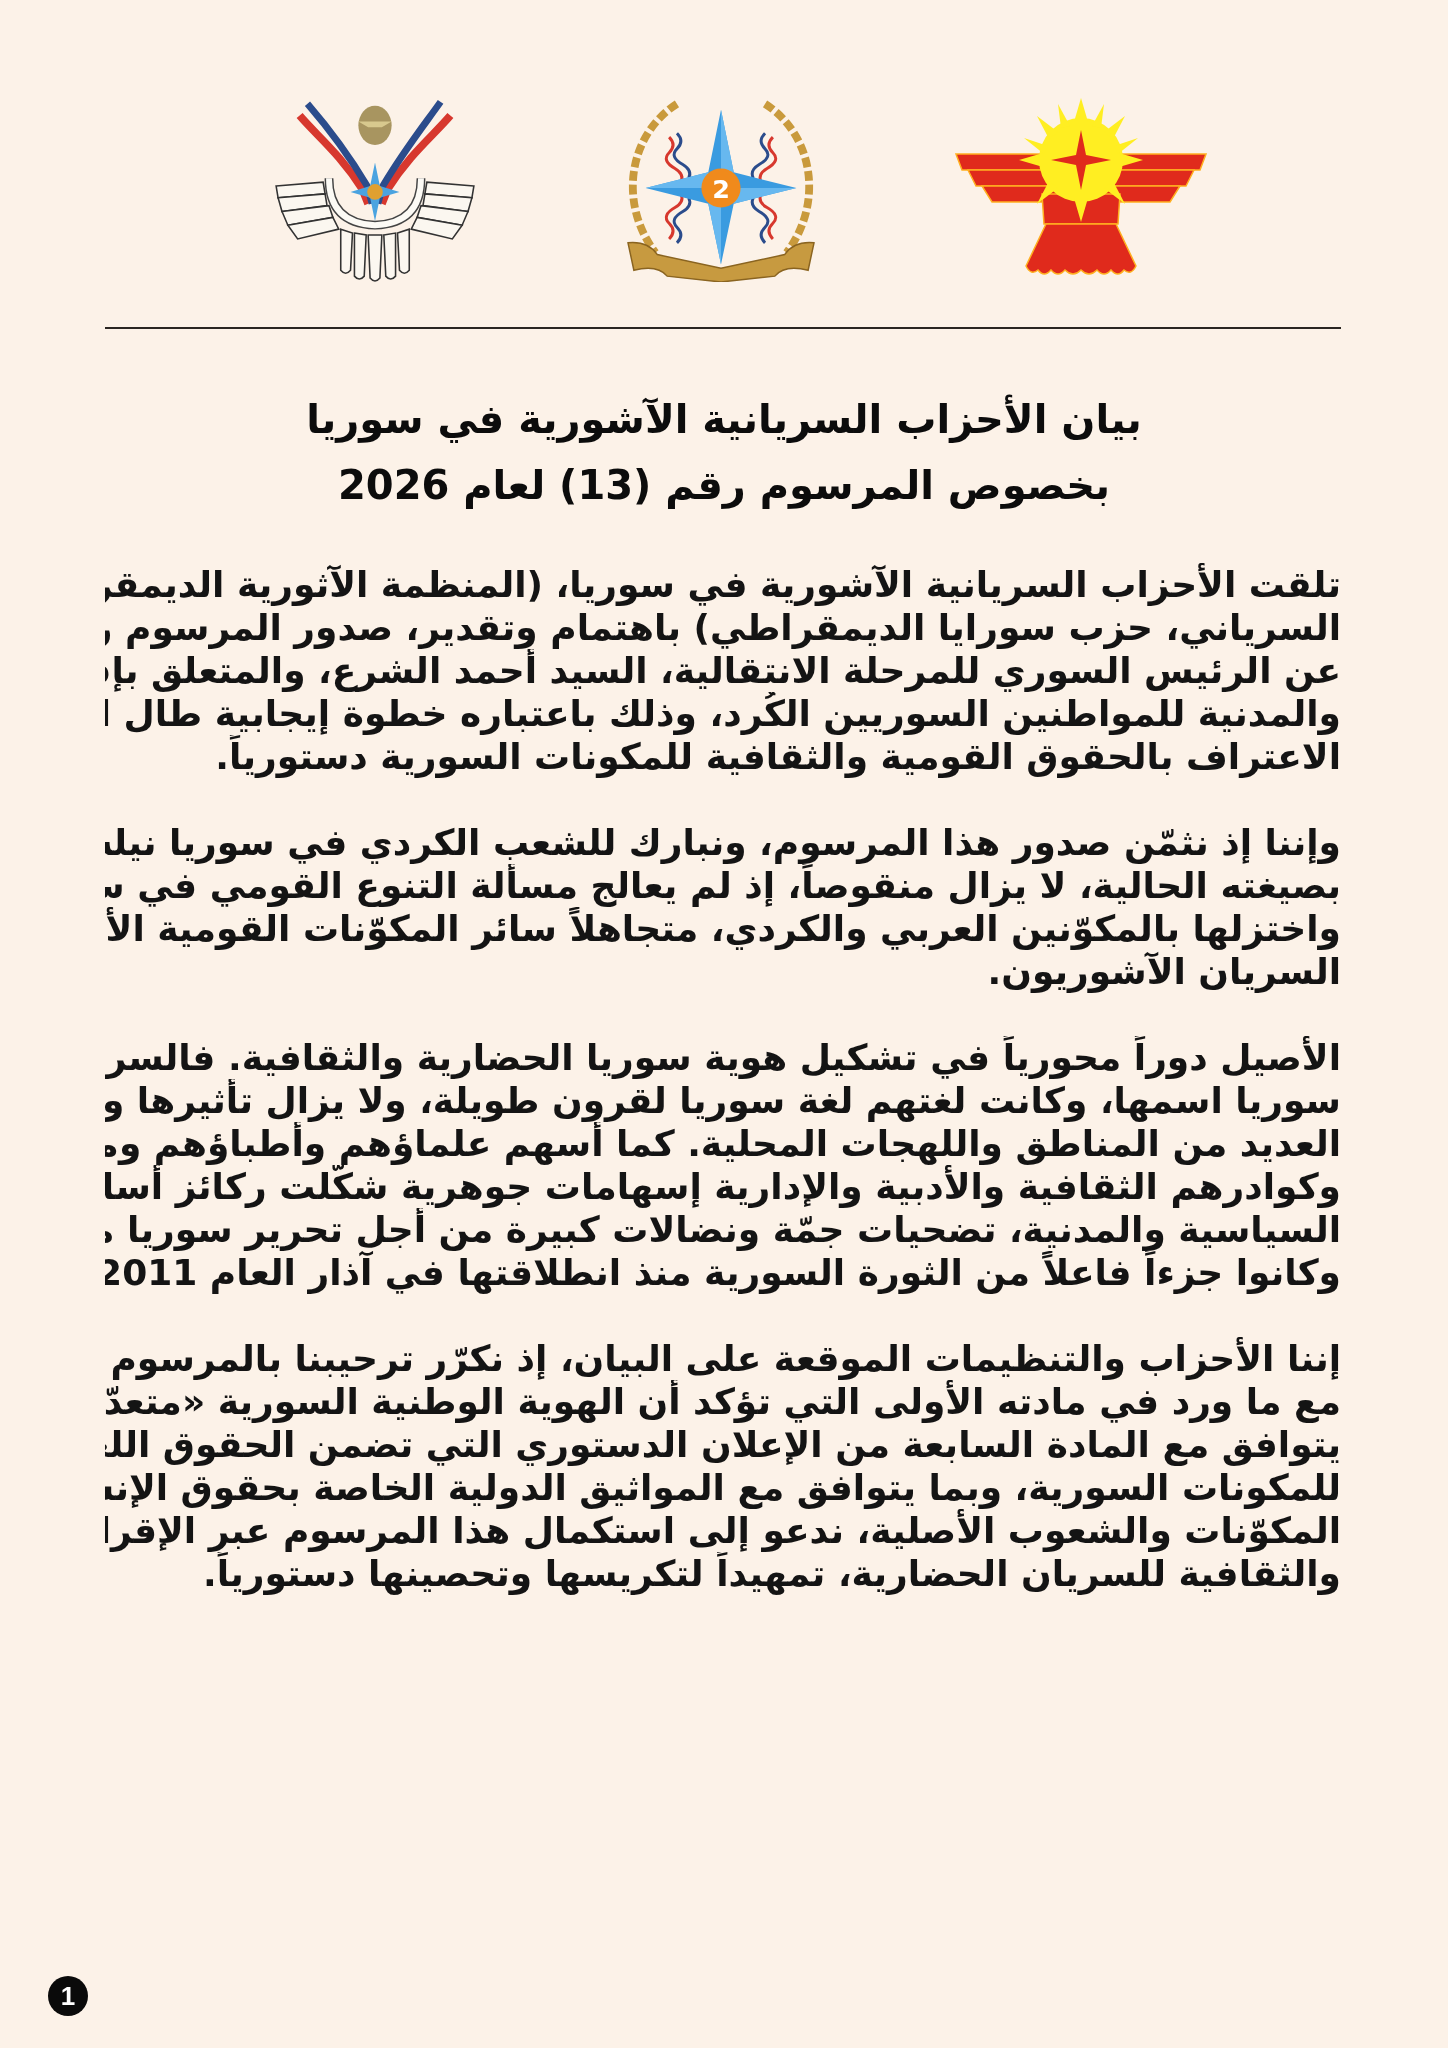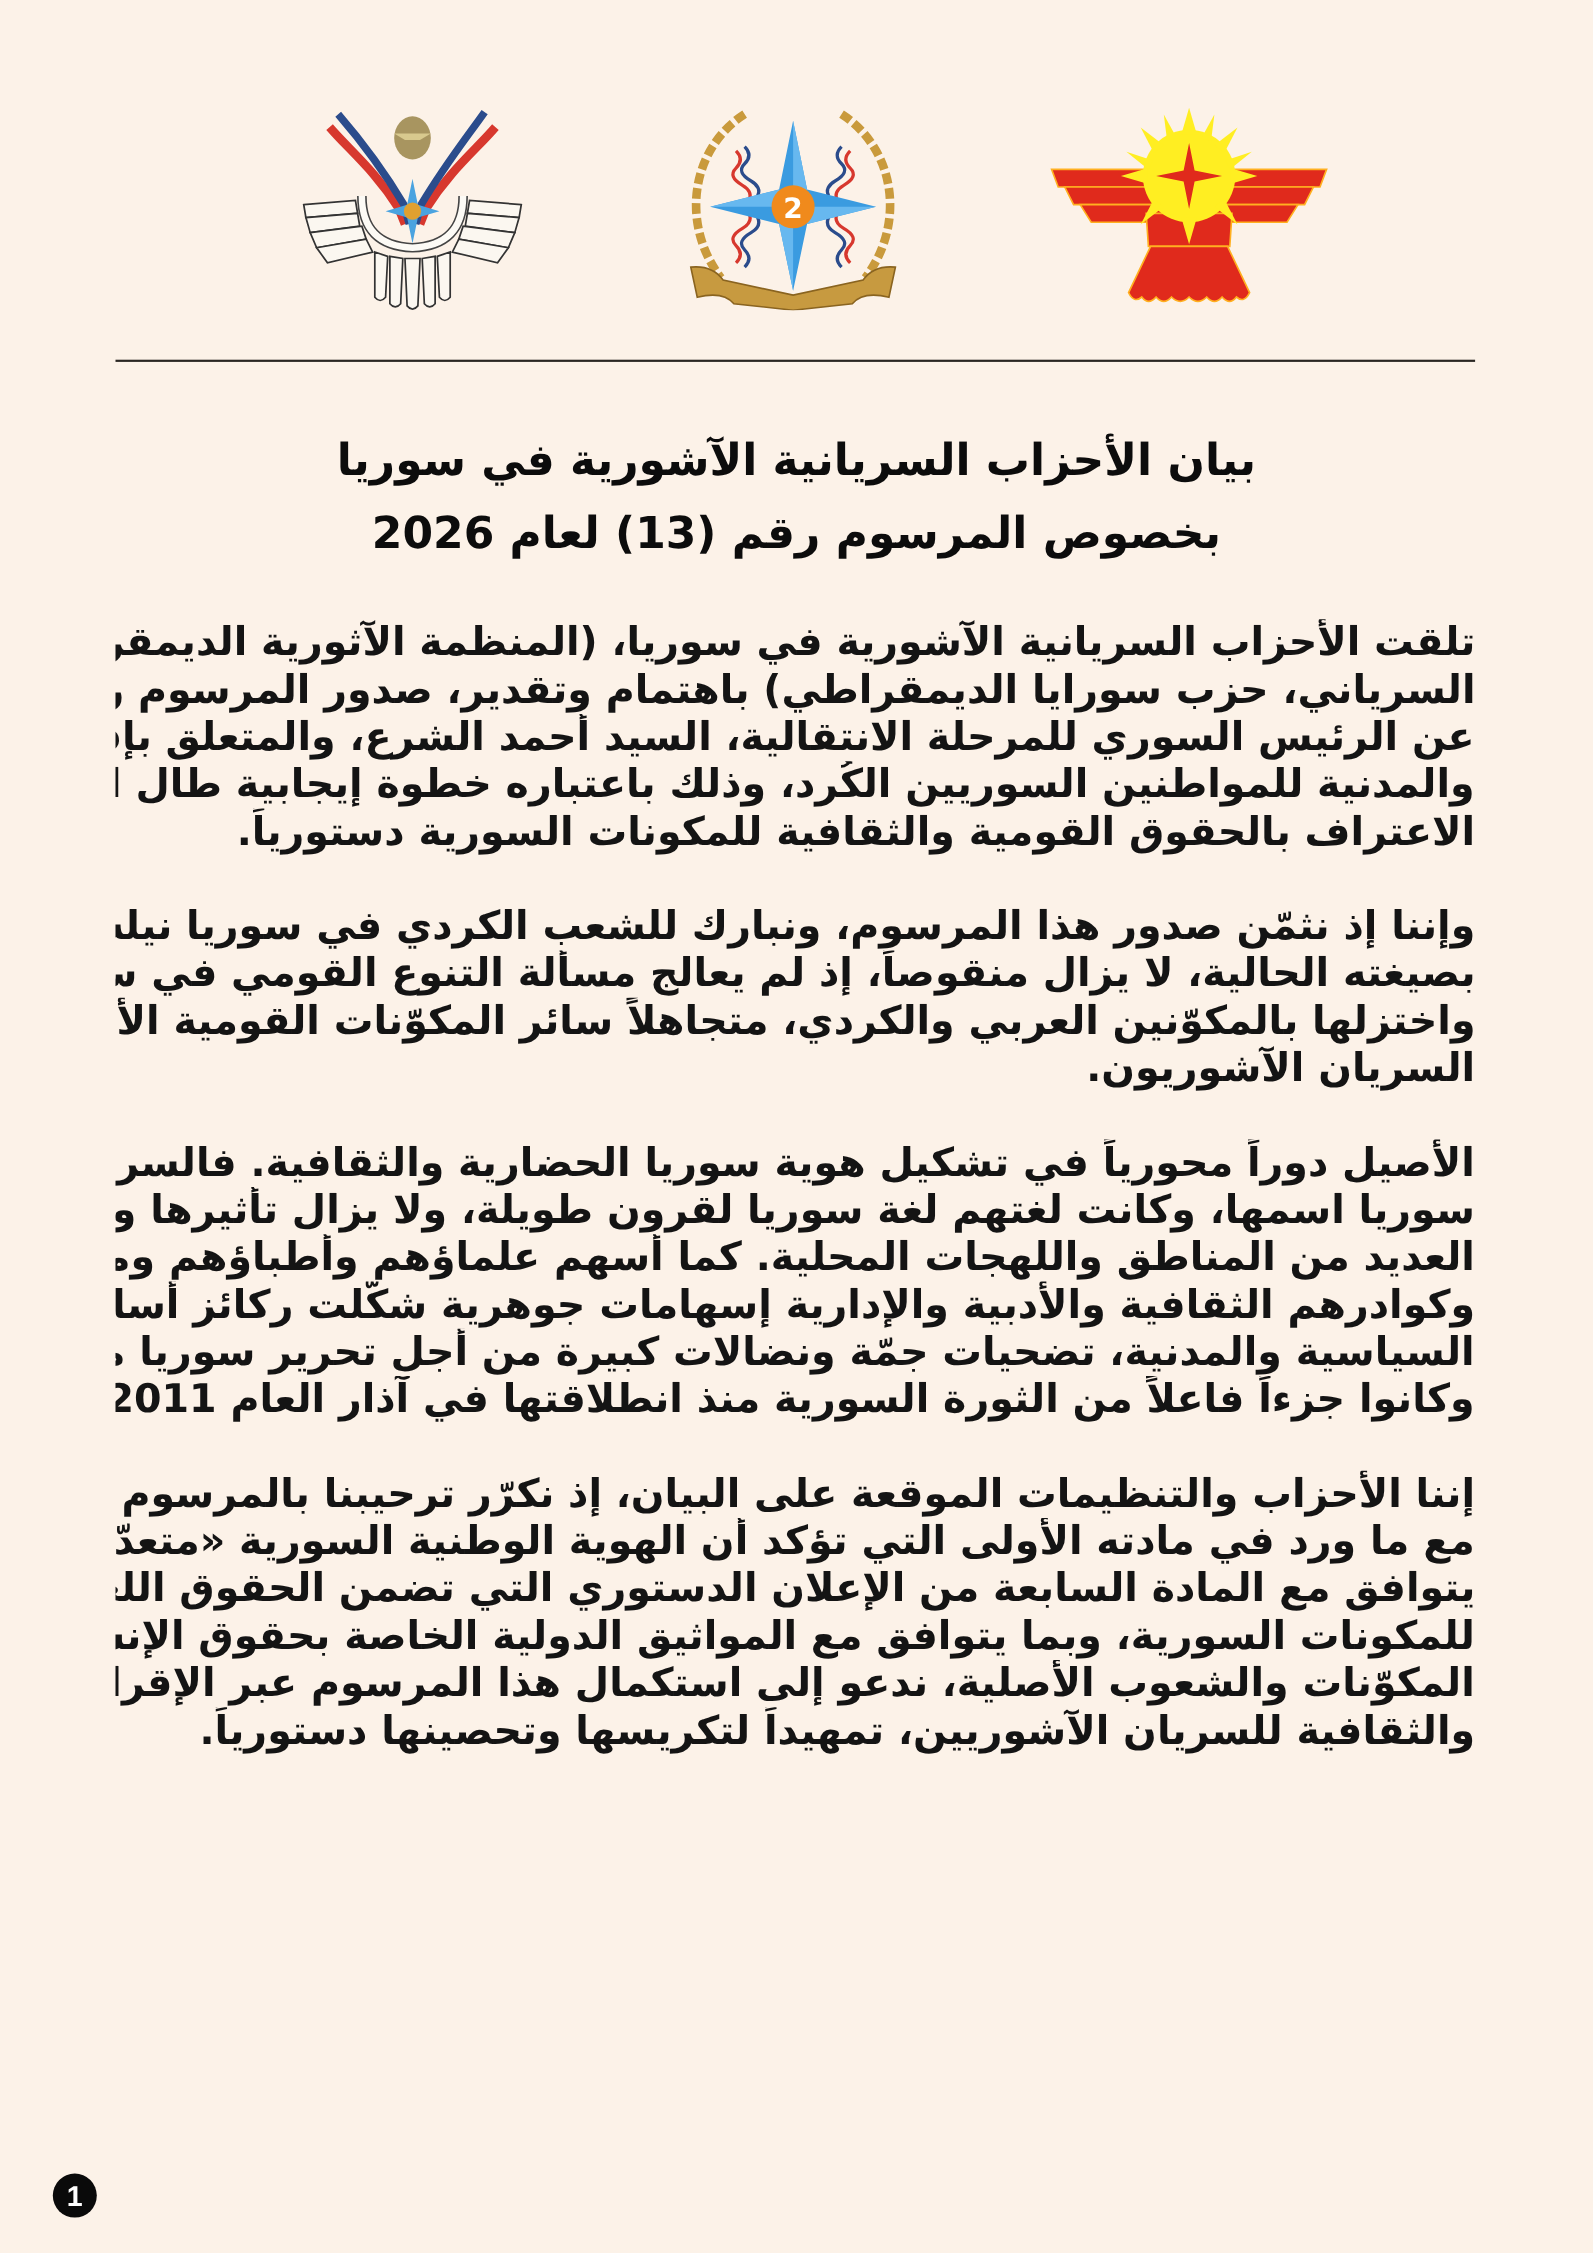--- a/index.html
+++ b/index.html
@@ -222,17 +222,17 @@
     <span class="line">السياسية والمدنية، تضحيات جمّة ونضالات كبيرة من أجل تحرير سوريا من نير الاستبداد،</span>
     <span class="line last">وكانوا جزءاً فاعلاً من الثورة السورية منذ انطلاقتها في آذار العام 2011.</span>
   </div>
   <div class="para-gap"></div>
   <div class="para">
     <span class="line">إننا الأحزاب والتنظيمات الموقعة على البيان، إذ نكرّر ترحيبنا بالمرسوم رقم /13/، وانسجاماً</span>
     <span class="line">مع ما ورد في مادته الأولى التي تؤكد أن الهوية الوطنية السورية «متعدّدة وموحّدة»، وبما</span>
     <span class="line">يتوافق مع المادة السابعة من الإعلان الدستوري التي تضمن الحقوق اللغوية والثقافية</span>
     <span class="line">للمكونات السورية، وبما يتوافق مع المواثيق الدولية الخاصة بحقوق الإنسان وحقوق</span>
     <span class="line">المكوّنات والشعوب الأصلية، ندعو إلى استكمال هذا المرسوم عبر الإقرار بالحقوق القومية</span>
-    <span class="line last">والثقافية للسريان الآشوريين، تمهيداً لتكريسها وتحصينها دستورياً.</span>
+    <span class="line last">والثقافية للسريان الحضارية، تمهيداً لتكريسها وتحصينها دستورياً.</span>
   </div>
 </div>
 
 <div class="page-number">1</div>
 
 </body></html>

